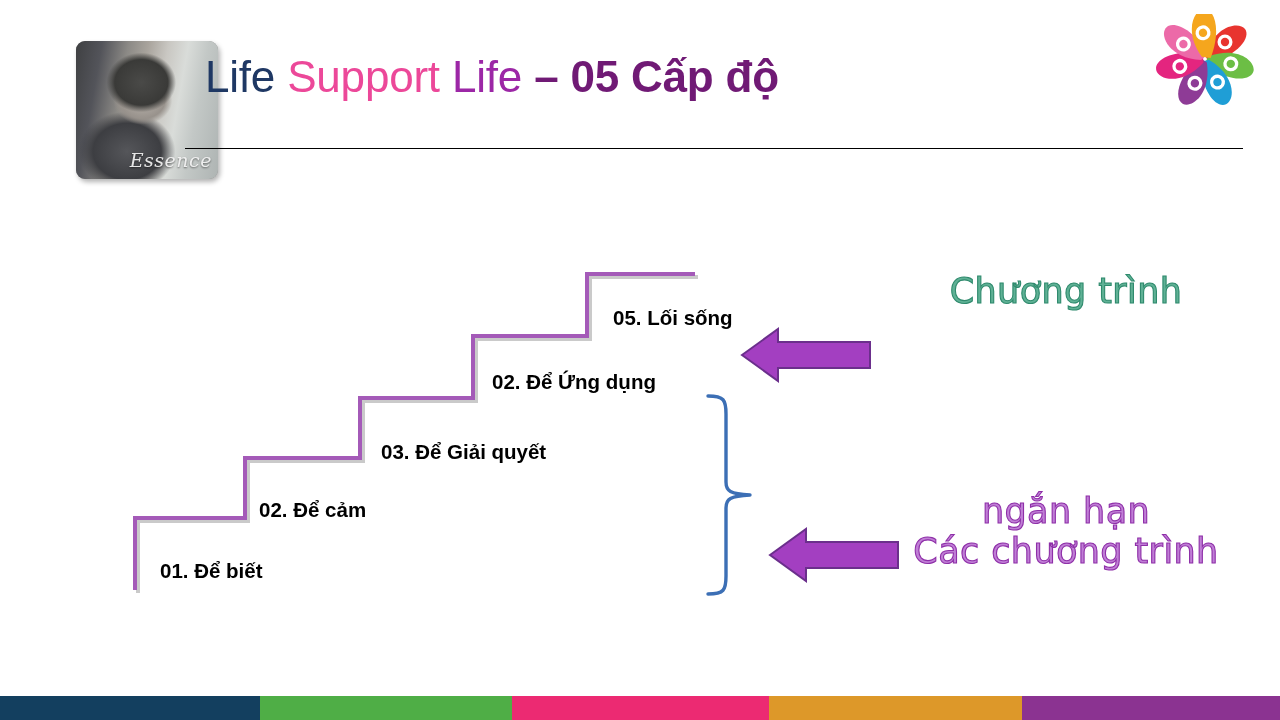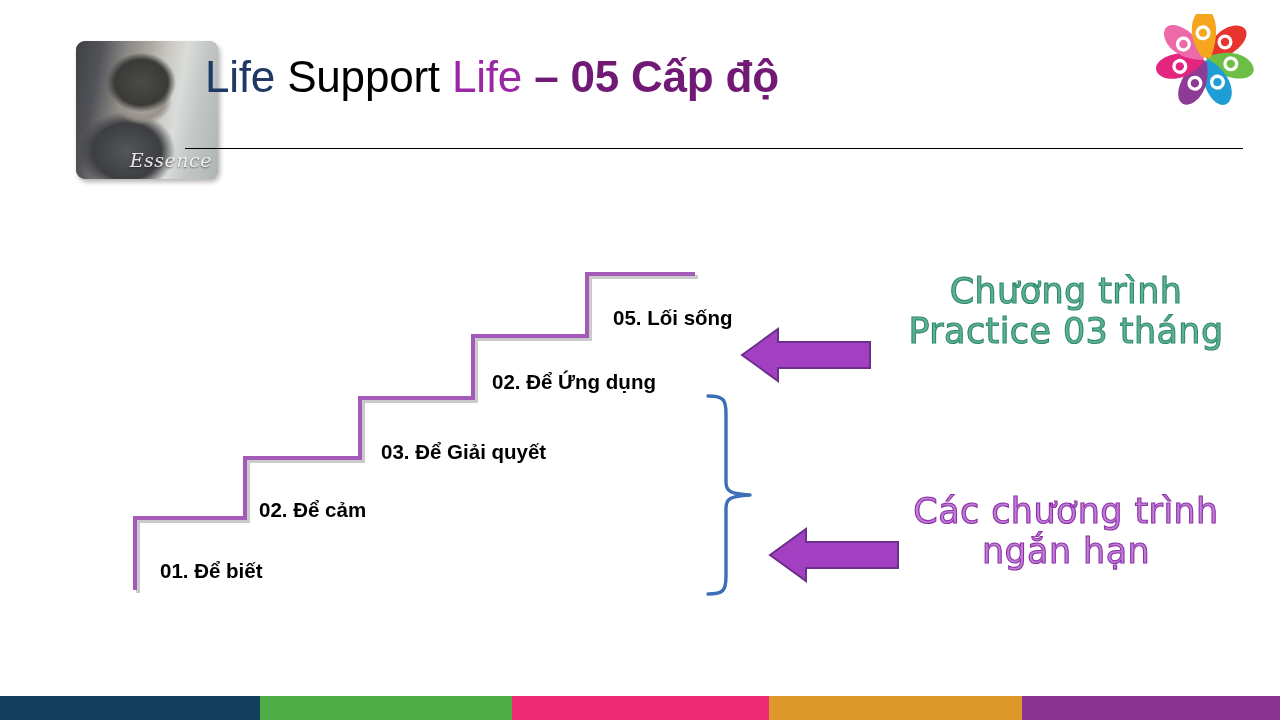--- a/index.html
+++ b/index.html
@@ -67,21 +67,21 @@
   #slide-title {
     position: absolute;
     left: 205px;
     top: 55px;
     font-size: 44px;
     line-height: 1.0;
     white-space: nowrap;
     letter-spacing: -0.2px;
   }
   #slide-title .w1 { color: #1f3864; font-weight: 400; }
-  #slide-title .w2 { color: #000000; font-weight: 400; margin-top: 24px; }
+  #slide-title .w2 { color: #ec4899; font-weight: 400; margin-top: 24px; }
   #slide-title .w3 { color: #9c27a6; font-weight: 400; }
   #slide-title .w4 { color: #701a75; font-weight: 700; }
 
   #title-rule {
     position: absolute;
     left: 185px;
     top: 148px;
     width: 1058px;
     height: 0;
     border-top: 1.4px solid #000000;
@@ -244,25 +244,24 @@
 
   <svg id="arrow-top" viewBox="0 0 132 56">
     <path d="M 2,28 L 38,2 L 38,15 L 130,15 L 130,41 L 38,41 L 38,54 Z" fill="#a33fc1" stroke="#6b2f8c" stroke-width="2" stroke-linejoin="miter"></path>
   </svg>
   <svg id="arrow-bottom" viewBox="0 0 132 56">
     <path d="M 2,28 L 38,2 L 38,15 L 130,15 L 130,41 L 38,41 L 38,54 Z" fill="#a33fc1" stroke="#6b2f8c" stroke-width="2" stroke-linejoin="miter"></path>
   </svg>
 
   <div class="callout" id="callout-top">
     <span class="line">Chương trình</span>
-    <span class="line">Practice 03 tháng</span>
   </div>
   <div class="callout" id="callout-bottom">
+    <span class="line">ngắn hạn</span>
     <span class="line">Các chương trình</span>
-    <span class="line">ngắn hạn</span>
   </div>
 
   <div id="bottom-bar">
       <div class="band" style="width: 260px; background: rgb(19, 63, 95);"></div>
       <div class="band" style="width: 252px; background: rgb(79, 174, 70);"></div>
       <div class="band" style="width: 257px; background: rgb(236, 42, 114);"></div>
       <div class="band" style="width: 253px; background: rgb(221, 152, 41);"></div>
       <div class="band" style="width: 258px; background: rgb(139, 51, 145);"></div>
     </div>
 

